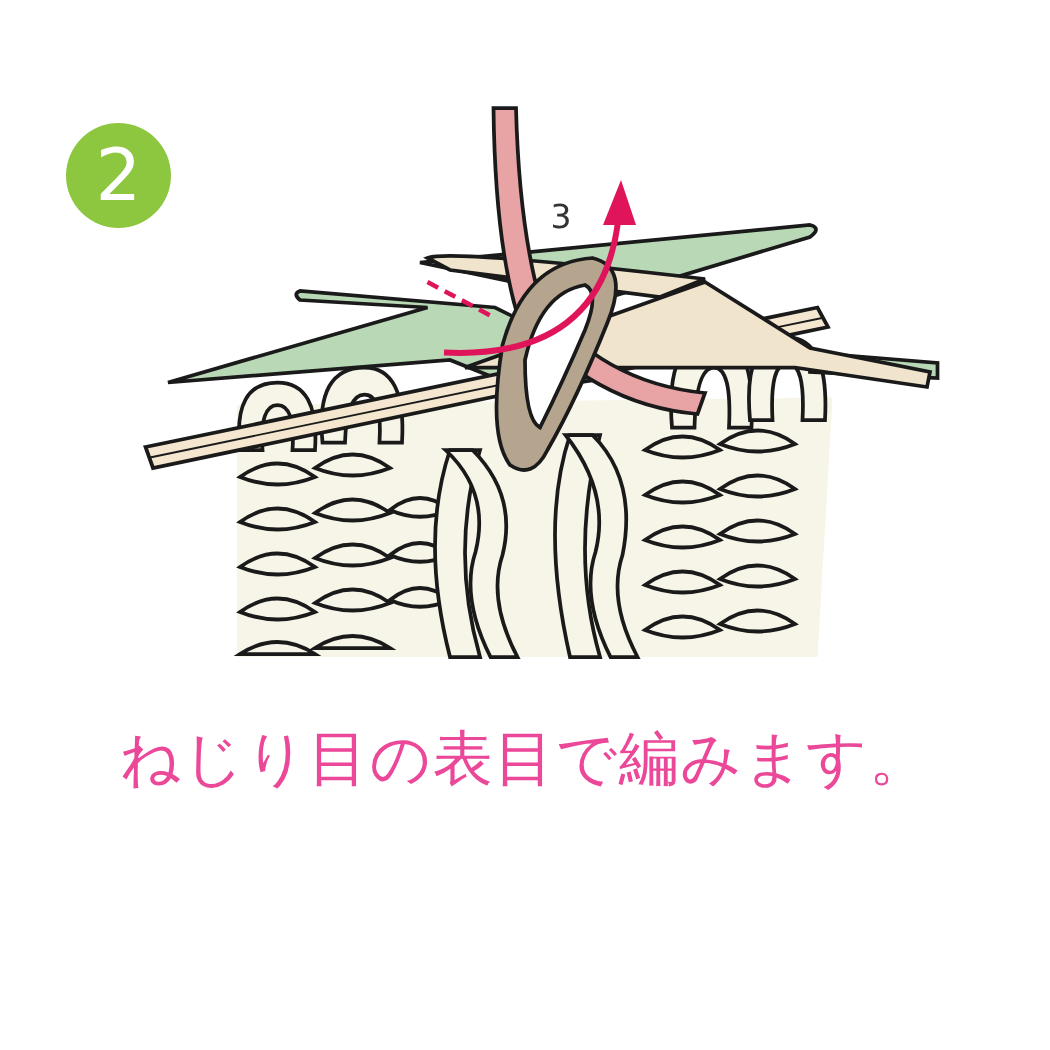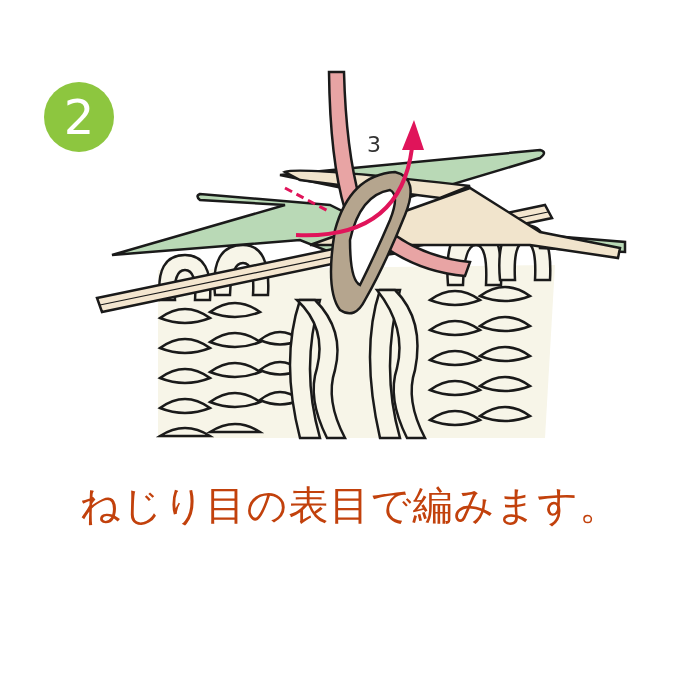--- a/index.html
+++ b/index.html
@@ -2,21 +2,21 @@
 <html><head>
 <meta charset="utf-8">
 <style>
   html, body { margin:0; padding:0; background:#ffffff; }
   .page { position:relative; width:700px; height:700px; background:#ffffff; overflow:hidden; }
   .step-badge { position:absolute; left:44px; top:82px; width:70px; height:70px; border-radius:50%;
     background:#8dc63f; display:flex; align-items:center; justify-content:center; }
   .step-num { color:#ffffff; font-family:"DejaVu Sans", sans-serif; font-size:48px; line-height:1; }
   .illus { position:absolute; left:0; top:0; width:700px; height:460px; }
   .caption { position:absolute; left:0; top:478px; width:700px; text-align:center;
-    font-family:"DejaVu Sans", sans-serif; font-size:40px; color:#c2410c; letter-spacing:1px; }
+    font-family:"DejaVu Sans", sans-serif; font-size:40px; color:#ec4899; letter-spacing:1px; }
   .arrow-label { font-family:"DejaVu Sans", sans-serif; font-size:22px; fill:#333; }
 </style>
 </head>
 <body>
 
 <div class="page">
 
   <svg class="illus" viewBox="0 0 700 460" xmlns="http://www.w3.org/2000/svg">
 
     <g stroke="#1a1a1a" stroke-width="2.5" fill="#f7f5e8">

